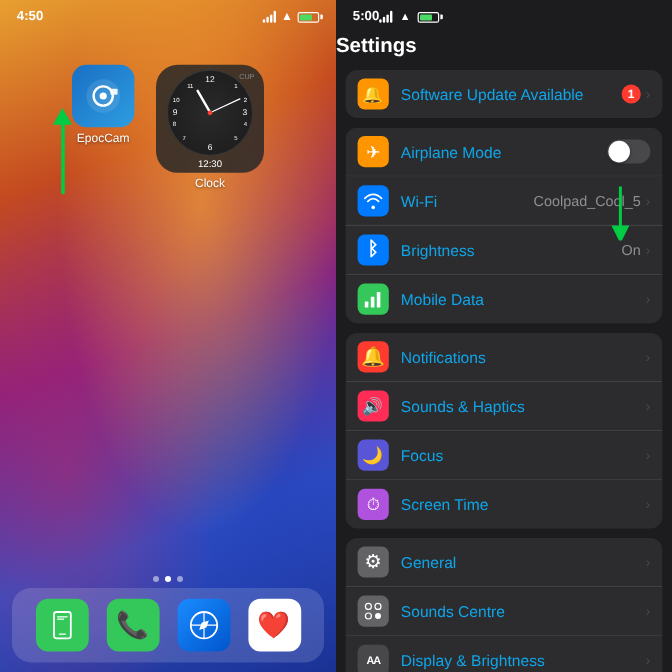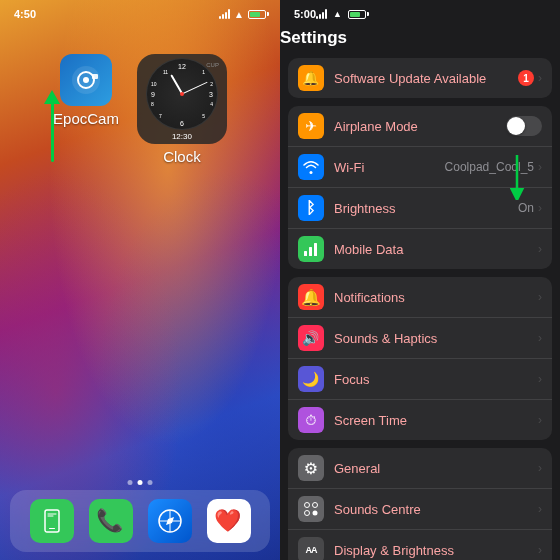--- a/index.html
+++ b/index.html
@@ -119,21 +119,21 @@
       height: 52px;
       border-radius: 12px;
       display: flex;
       align-items: center;
       justify-content: center;
       font-size: 22px;
     }
 
     .app-label {
       color: white;
-      font-size: 15px;
+      font-size: 10px;
       text-align: center;
       text-shadow: 0 1px 2px rgba(0,0,0,0.5);
     }
 
     .epoccam-icon {
       background: linear-gradient(135deg, #1a6fc4, #2d9de0);
       position: relative;
     }
 
     .clock-widget {
@@ -366,21 +366,21 @@
       align-items: center;
       justify-content: center;
       margin-right: 10px;
       flex-shrink: 0;
       font-size: 14px;
       color: white;
     }
 
     .settings-item-label {
       flex: 1;
-      color: #fca5a5;
+      color: #0ea5e9;
       font-size: 13px;
     }
 
     .settings-item-value {
       color: #8e8e93;
       font-size: 12px;
       margin-right: 4px;
     }
 
     .settings-chevron {

